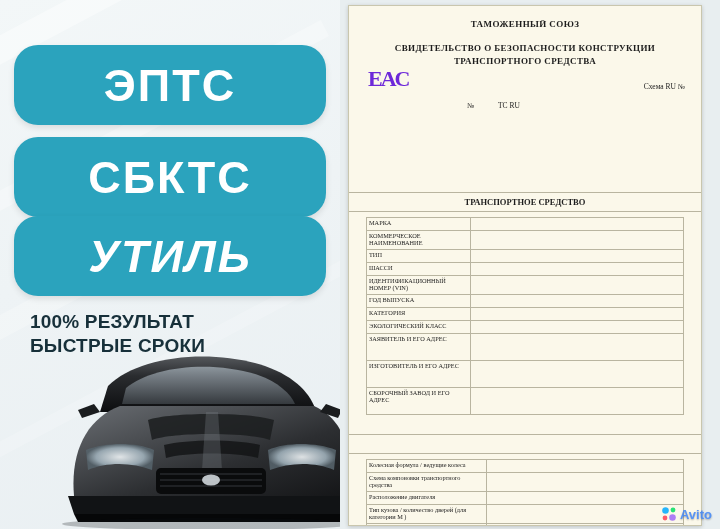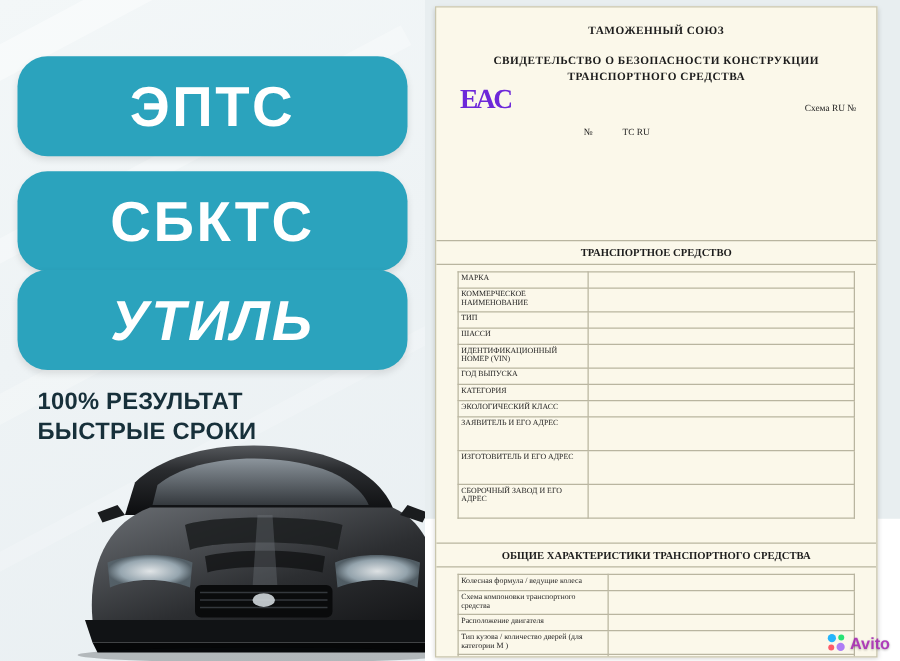--- a/index.html
+++ b/index.html
@@ -86,21 +86,21 @@
     width: 300px;
     height: 229px;
   }
 
   
   #doc-panel {
     position: absolute;
     left: 340px;
     top: 0;
     width: 380px;
-    height: 415px;
+    height: 529px;
     background: #e8eef0;
   }
   #certificate {
     position: absolute;
     left: 8px;
     top: 5px;
     width: 352px;
     height: 519px;
     background: #fbf8ea;
     border: 1px solid #c9c6ae;
@@ -210,21 +210,21 @@
     position: absolute;
     right: 8px;
     bottom: 7px;
     display: flex;
     align-items: center;
     gap: 3px;
     opacity: 0.85;
     font-family: "Liberation Sans", sans-serif;
     font-size: 13px;
     font-weight: bold;
-    color: #a21caf;
+    color: #3b82f6;
     text-shadow: 0 1px 2px rgba(0,0,0,0.35);
     z-index: 20;
   }
 </style>
 </head>
 <body>
 
 <div id="root">
 
   <div id="left-panel">
@@ -370,21 +370,20 @@
           <td class="val r-h34"></td>
         </tr>
         <tr>
           <td class="lbl r-h34">СБОРОЧНЫЙ ЗАВОД И ЕГО АДРЕС</td>
           <td class="val r-h34"></td>
         </tr>
       </tbody>
         </table>
 
       <hr class="rule" id="rule-3">
-      <div class="section-title" id="sec-general">ОБЩИЕ ХАРАКТЕРИСТИКИ ТРАНСПОРТНОГО СРЕДСТВА</div>
       <hr class="rule" id="rule-4">
 
       <table class="fields" id="tbl-general">
         <tbody>
             <tr>
           <td class="lbl r-h18">Колесная формула / ведущие колеса</td>
           <td class="val r-h18"></td>
         </tr>
         <tr>
           <td class="lbl r-h26">Схема компоновки транспортного средства</td>

